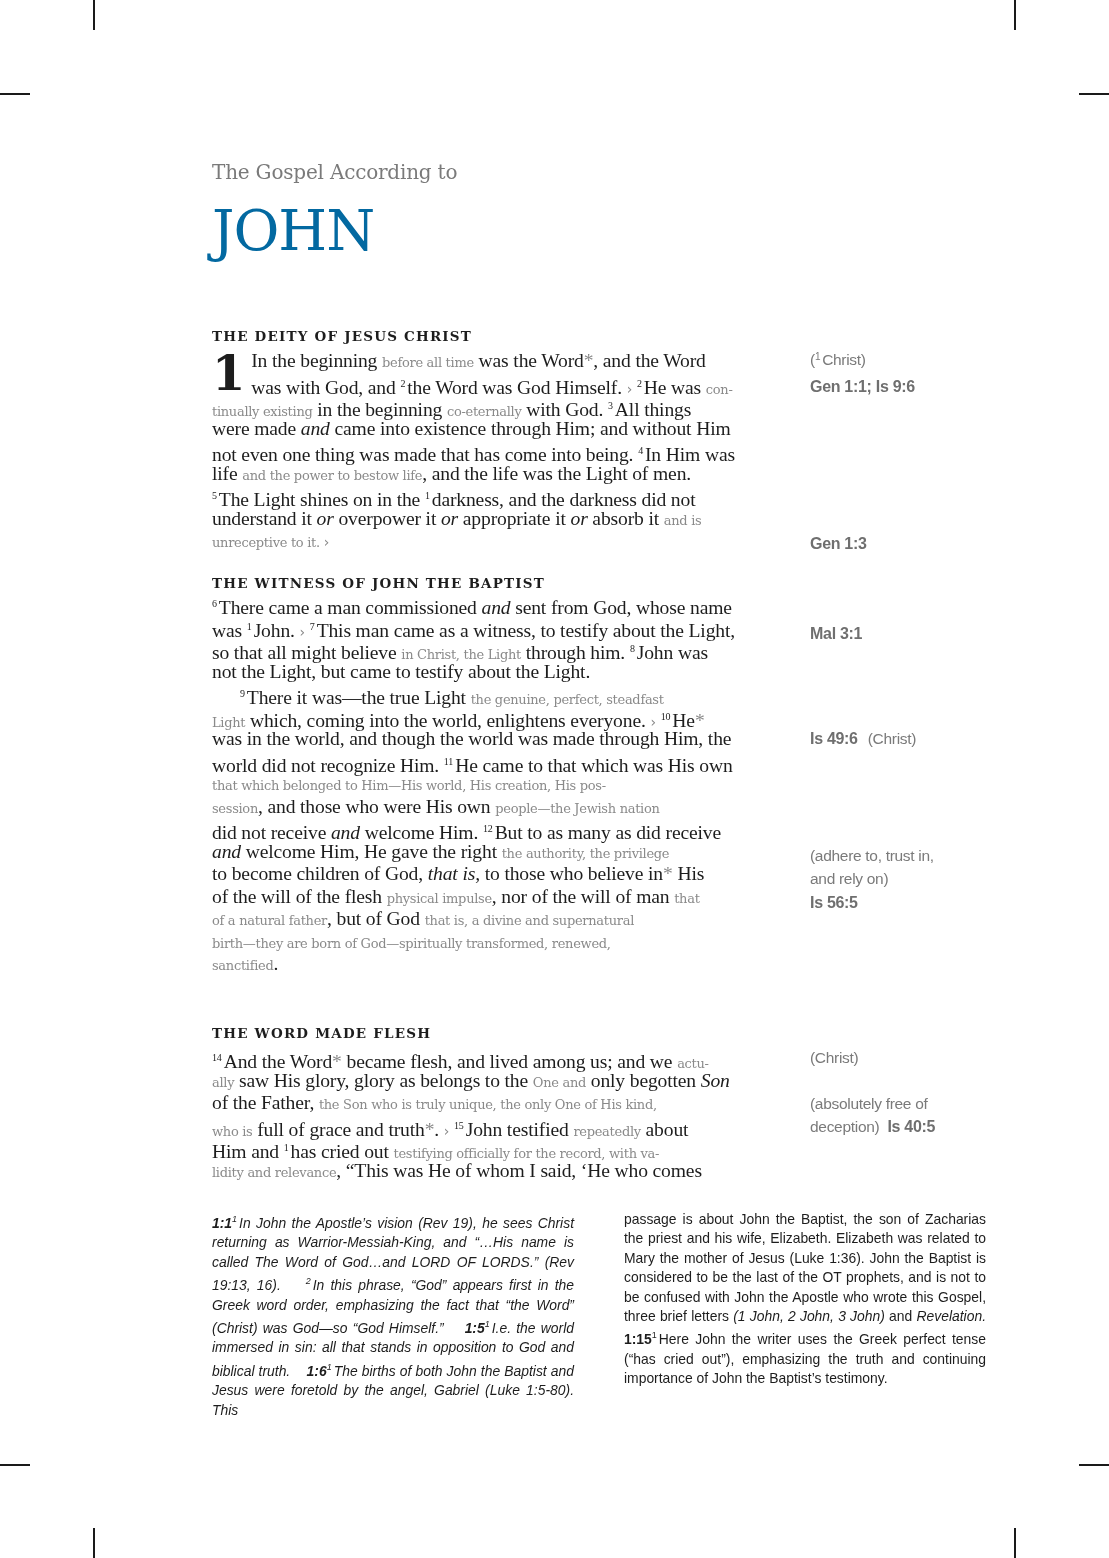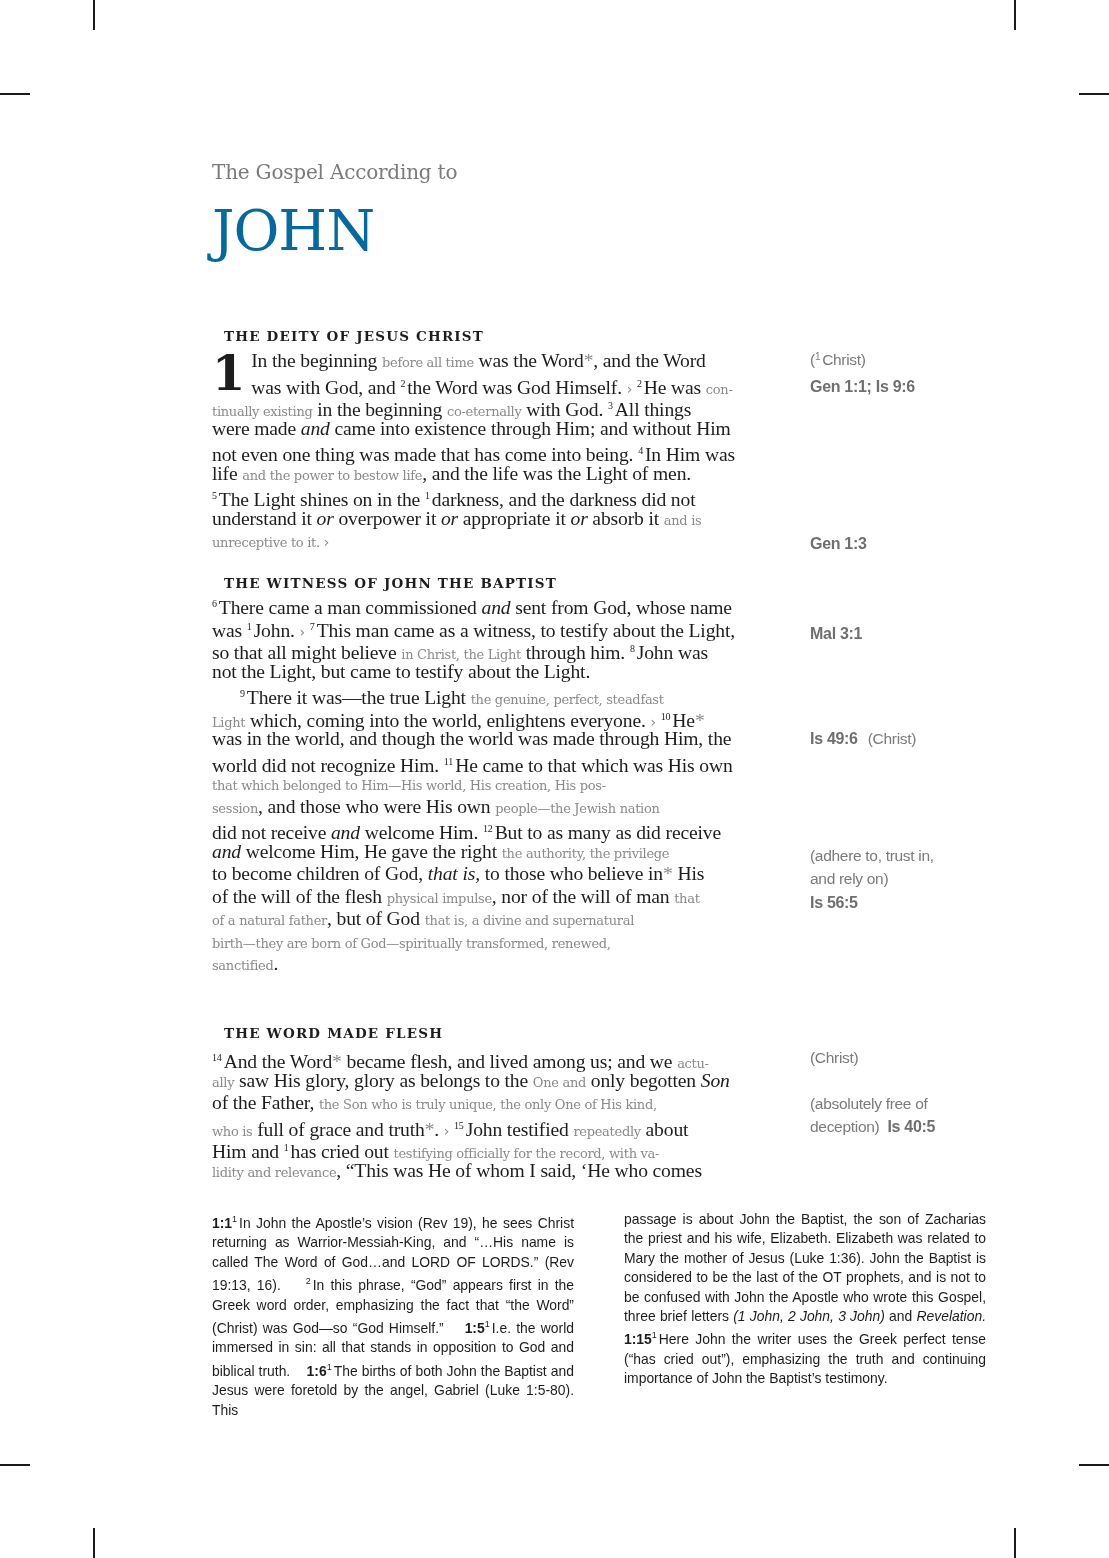--- a/index.html
+++ b/index.html
@@ -5,21 +5,21 @@
   html, body { margin: 0; padding: 0; background: #ffffff; }
   body { width: 1109px; height: 1558px; position: relative; overflow: hidden; font-family: "DejaVu Serif", serif; color: #1d1d1d; }
   .crop { position: absolute; background: #1a1a1a; }
   .crop.v { width: 1.5px; height: 30px; }
   .crop.h { height: 1.5px; width: 30px; }
 
   .kicker { position: absolute; left: 212px; top: 160px; font-family: "DejaVu Serif", serif; font-size: 20px; color: #7a7a7a; letter-spacing: -0.2px; }
   .title { position: absolute; left: 212px; top: 196px; font-family: "DejaVu Serif", serif; font-size: 56px; color: #0369a1; letter-spacing: -1px; line-height: 70px; }
 
   .col { position: absolute; left: 212px; width: 580px; font-family: "Liberation Serif", serif; font-size: 19.6px; line-height: 22.5px; letter-spacing: -0.15px; }
-  .heading { font-family: "DejaVu Serif", serif; font-weight: bold; font-size: 13.5px; letter-spacing: 1.2px; color: #1d1d1d; line-height: 20px; margin-left: 12px; }
+  .heading { font-family: "DejaVu Serif", serif; font-weight: bold; font-size: 13.5px; letter-spacing: 1.2px; color: #1d1d1d; line-height: 20px; }
   .line { white-space: nowrap; height: 22.5px; }
   .g { color: #8a8a8a; font-family: "DejaVu Serif", serif; font-size: 13px; letter-spacing: -0.3px; }
   .sup { font-size: 10px; vertical-align: 7px; margin-right: 2px; }
   .dropcap { float: left; font-family: "DejaVu Serif", serif; font-weight: bold; font-size: 48px; line-height: 42px; margin: 2px 6px 0 0; color: #1d1d1d; }
   .arrow { color: #8a8a8a; font-family: "DejaVu Sans", sans-serif; font-size: 14px; }
   .ast { color: #8a8a8a; }
   .indent { padding-left: 28px; }
 
   .side { position: absolute; left: 810px; font-family: Liberation Sans, sans-serif; color: #7a7a7a; }
   .side .amp { font-size: 15.5px; letter-spacing: -0.3px; }
@@ -99,21 +99,21 @@
 <div class="side" style="top:535px;"><span class="ref">Gen 1:3</span></div>
 <div class="side" style="top:625px;"><span class="ref">Mal 3:1</span></div>
 <div class="side" style="top:712px;margin-top:18px;"><span class="ref">Is 49:6</span><span class="amp" style="margin-left:10px;">(Christ)</span></div>
 <div class="side" style="top:847px;"><span class="amp">(adhere to, trust in,</span></div>
 <div class="side" style="top:870px;"><span class="amp">and rely on)</span></div>
 <div class="side" style="top:894px;"><span class="ref">Is 56:5</span></div>
 <div class="side" style="top:1049px;"><span class="amp">(Christ)</span></div>
 <div class="side" style="top:1095px;"><span class="amp">(absolutely free of</span></div>
 <div class="side" style="top:1118px;"><span class="amp">deception)</span><span class="ref" style="margin-left:8px;">Is 40:5</span></div>
 
-<div class="fn" style="left:212px;">
+<div class="fn" style="left:212px;font-style:italic;">
   <span class="ref">1:1</span><span class="sup">1</span><span>In John the Apostle’s vision (Rev 19), he sees Christ returning as Warrior-Messiah-King, and “…His name is called The Word of God…and LORD OF LORDS.” (Rev 19:13, 16).</span>&nbsp;&nbsp;&nbsp;
   <span class="sup">2</span><span>In this phrase, “God” appears first in the Greek word order, emphasizing the fact that “the Word” (Christ) was God—so “God Himself.”</span>&nbsp;&nbsp;&nbsp;
   <span class="ref">1:5</span><span class="sup">1</span><span>I.e. the world immersed in sin: all that stands in opposition to God and biblical truth.</span>&nbsp;&nbsp;&nbsp;
   <span class="ref">1:6</span><span class="sup">1</span><span>The births of both John the Baptist and Jesus were foretold by the angel, Gabriel (Luke 1:5-80). This</span>
 </div>
 <div class="fn" style="left:624px;">
   <span>passage is about John the Baptist, the son of Zacharias the priest and his wife, Elizabeth. Elizabeth was related to Mary the mother of Jesus (Luke 1:36). John the Baptist is considered to be the last of the OT prophets, and is not to be confused with John the Apostle who wrote this Gospel, three brief letters </span><i>(1 John, 2 John, 3 John)</i><span> and </span><i>Revelation.</i>
   <span class="ref">1:15</span><span class="sup">1</span><span>Here John the writer uses the Greek perfect tense (“has cried out”), emphasizing the truth and continuing importance of John the Baptist’s testimony.</span>
 </div>
 

